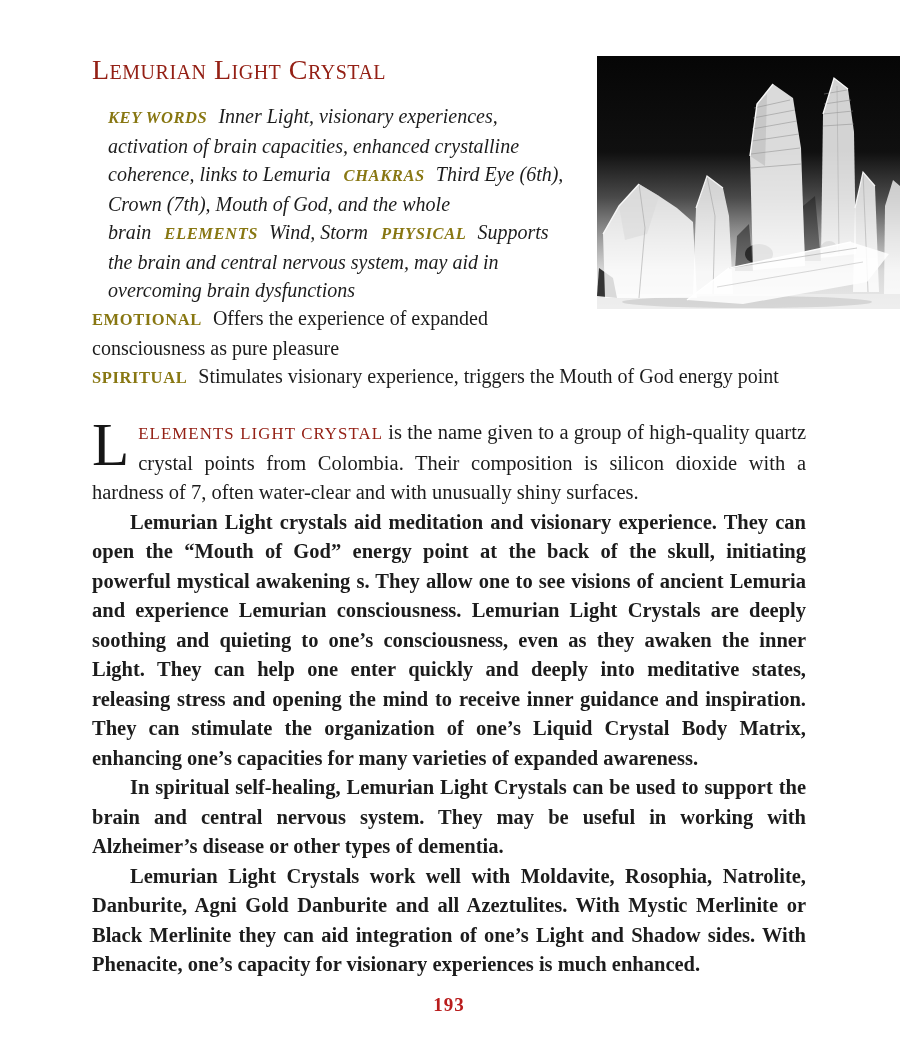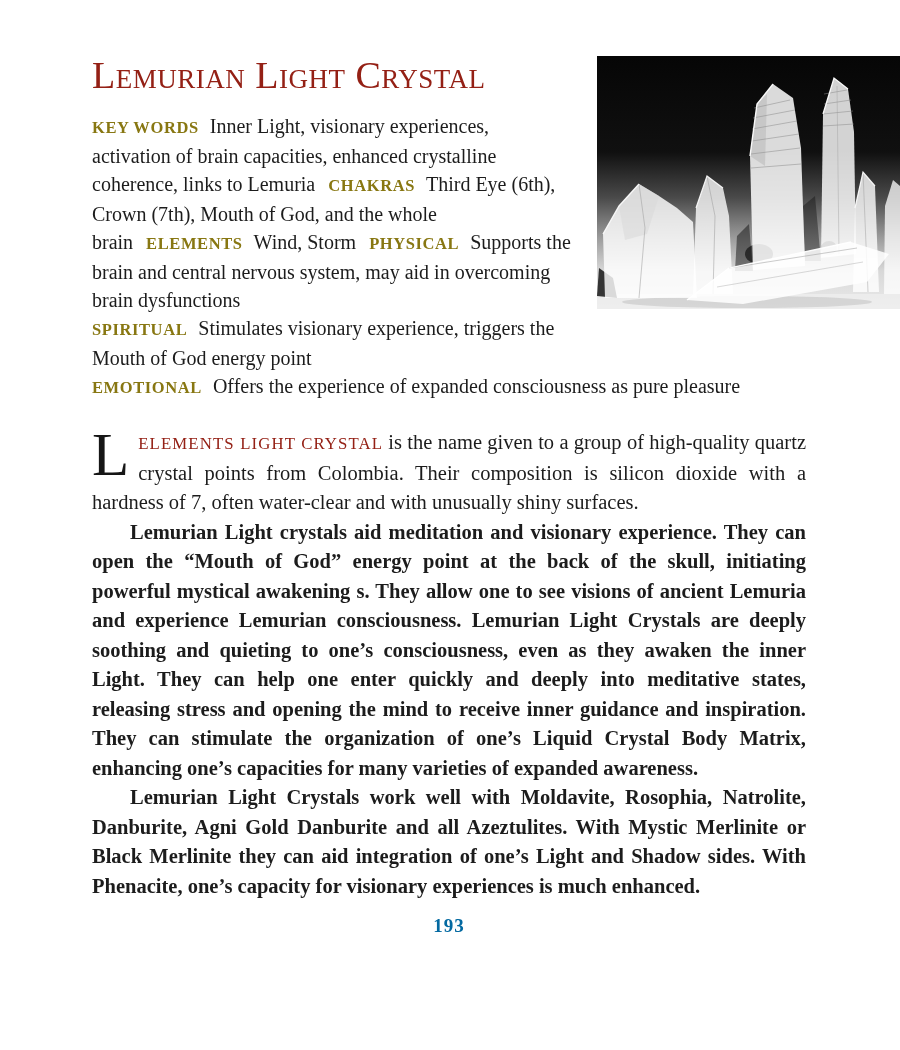--- a/index.html
+++ b/index.html
@@ -21,30 +21,31 @@
     float: right;
     width: 303px; height: 253px;
     margin: 0 -94px 30px 26px;
   }
   .photo-float svg { display: block; width: 303px; height: 253px; }
 
   h1.title {
     font-variant: small-caps;
     font-weight: normal;
     color: #942015;
-    font-size: 38px;
+    font-size: 28px;
     letter-spacing: 0.5px;
     line-height: 1;
     margin: 56px 0 0 0;
   }
   .props {
-    margin: 18px 0 0 0;
+    margin: 18px 0 0 16px;
     font-size: 20px;
     line-height: 28px;
     color: #1c1c1c;
+    font-style: italic;
   }
   .props-line {
     margin: 0;
     font-size: 20px;
     line-height: 28px;
   }
   .label {
     font-weight: bold;
     color: #887712;
     font-size: 16.5px;
@@ -71,21 +72,21 @@
     color: #161616;
   }
   .lead-in {
     color: #942015;
     font-size: 16.8px;
     letter-spacing: 1.1px;
   }
   .folio {
     text-align: center;
     font-weight: bold;
-    color: #0369a1;
+    color: #b91c1c;
     font-size: 19px;
     letter-spacing: 1px;
     margin-top: 14px;
   }
 </style>
 </head>
 <body>
 
 <div class="content">
 
@@ -165,24 +166,25 @@
         <polyline points="132,212 260,192" stroke="#9a9a9a" stroke-width="1" fill="none" opacity="0.5"></polyline>
         <polyline points="120,231 266,206" stroke="#aaaaaa" stroke-width="1" fill="none" opacity="0.45"></polyline>
         <polyline points="90,244 132,212 254,186" stroke="#ffffff" stroke-width="1.3" fill="none" opacity="0.95"></polyline>
       </g>
     </svg>
   </div>
 
   <h1 class="title">Lemurian Light Crystal</h1>
 
   <p class="props"><span class="label">KEY WORDS</span><span>Inner Light, visionary experiences, activation of brain capacities, enhanced crystalline coherence, links to Lemuria</span><span class="label follows">CHAKRAS</span><span>Third Eye (6th), Crown (7th), Mouth of God, and the whole brain</span><span class="label follows">ELEMENTS</span><span>Wind, Storm</span><span class="label follows">PHYSICAL</span><span>Supports the brain and central nervous system, may aid in overcoming brain dysfunctions</span></p>
+  <p class="props-line"><span class="label">EMOTIONAL</span><span>Offers the experience of expanded consciousness as pure pleasure</span></p>
   <p class="props-line"><span class="label">SPIRITUAL</span><span>Stimulates visionary experience, triggers the Mouth of God energy point</span></p>
-  <p class="props-line"><span class="label">EMOTIONAL</span><span>Offers the experience of expanded consciousness as pure pleasure</span></p>
 
   <div class="article">
     <p><span class="dropcap">L</span><span class="lead-in">ELEMENTS LIGHT CRYSTAL</span><span> is the name given to a group of high-quality quartz crystal points from Colombia. Their composition is silicon dioxide with a hardness of 7, often water-clear and with unusually shiny surfaces.</span></p>
     <p class="indent">Lemurian Light crystals aid meditation and visionary experience. They can open the “Mouth of God” energy point at the back of the skull, initiating powerful mystical awakening s. They allow one to see visions of ancient Lemuria and experience Lemurian consciousness. Lemurian Light Crystals are deeply soothing and quieting to one’s consciousness, even as they awaken the inner Light. They can help one enter quickly and deeply into meditative states, releasing stress and opening the mind to receive inner guidance and inspiration. They can stimulate the organization of one’s Liquid Crystal Body Matrix, enhancing one’s capacities for many varieties of expanded awareness.</p>
+    <p class="indent">In spiritual self-healing, Lemurian Light Crystals can be used to support the brain and central nervous system. They may be useful in working with Alzheimer’s disease or other types of dementia.</p>
     <p class="indent">Lemurian Light Crystals work well with Moldavite, Rosophia, Natrolite, Danburite, Agni Gold Danburite and all Azeztulites. With Mystic Merlinite or Black Merlinite they can aid integration of one’s Light and Shadow sides. With Phenacite, one’s capacity for visionary experiences is much enhanced.</p>
   </div>
 
   <div class="folio">193</div>
 
 </div>
 
 </body></html>

